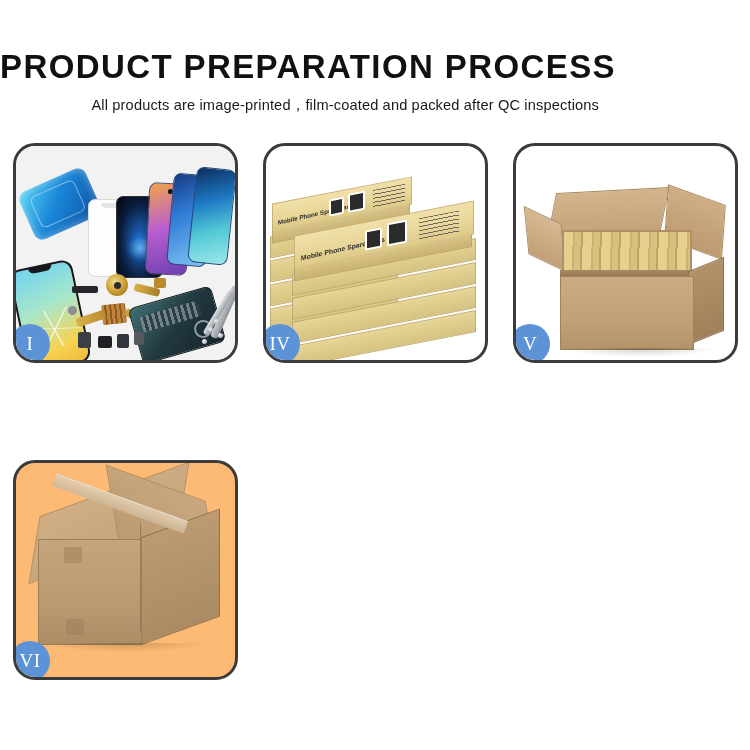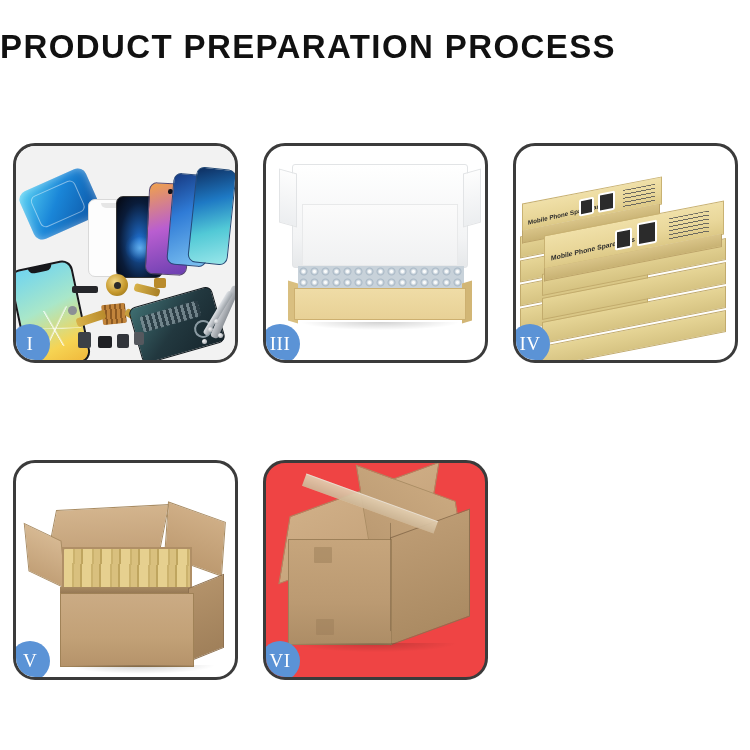--- a/index.html
+++ b/index.html
@@ -7,21 +7,21 @@
   body {
     width: 750px;
     height: 750px;
     background: #ffffff;
     font-family: "Liberation Sans", sans-serif;
     overflow: hidden;
     position: relative;
   }
 
   
-  .header { width: 599px; padding-top: 28px; text-align: right; }
+  .header { width: 599px; padding-top: 48px; text-align: right; }
 
   .title {
     font-size: 33px;
     font-weight: 700;
     letter-spacing: 1.4px;
     color: #111111;
     font-family: "Liberation Sans", sans-serif;
     white-space: nowrap;
   }
 
@@ -395,21 +395,21 @@
     position:absolute; left:172px; top:118px; width:36px; height:74px;
     background:linear-gradient(180deg,#b3926a,#a0805a);
     transform:skewY(-22deg); border:1px solid #8e7150;
   }
   .v-shadow {
     position:absolute; left:50px; top:202px; width:150px; height:9px;
     background:radial-gradient(ellipse at 50% 0%, rgba(0,0,0,.2), rgba(0,0,0,0) 70%);
   }
 
   
-  .p6 { background:#ef4444; }
+  .p6 { background:#fdba74; }
   .vi-top {
     position:absolute; left:18px; top:28px; width:150px; height:64px;
     background:linear-gradient(170deg,#cfae86 0%, #c5a37b 100%);
     transform: skewY(-20deg) skewX(-10deg); border:1px solid #a98c63;
   }
   .vi-top2 {
     position:absolute; left:96px; top:22px; width:100px; height:72px;
     background:linear-gradient(200deg,#c9a87f 0%, #bb9a72 100%);
     transform: skewY(20deg) skewX(10deg); border:1px solid #a98c63;
   }
@@ -443,20 +443,21 @@
   .vi-shadow {
     position:absolute; left:30px; top:180px; width:160px; height:9px;
     background:radial-gradient(ellipse at 50% 0%, rgba(0,0,0,.18), rgba(0,0,0,0) 72%);
   }
 </style>
 </head>
 <body>
 
 <div class="header">
   <div class="title">PRODUCT PREPARATION PROCESS</div>
+  <div class="subtitle">All products are image-printed，film-coated and packed after QC inspections</div>
 </div>
 
 <div class="grid">
 
   <div class="panel p1">
     <div class="panel-inner">
       <div class="bg"></div>
       <div class="adh"></div>
       <div class="glass-w"></div>
       <div class="glass-d"></div>
@@ -481,32 +482,20 @@
       <div class="tweez2"></div>
       <div class="screw s1"></div>
       <div class="screw s2"></div>
       <div class="screw s3"></div>
       <div class="screw s4"></div>
     </div>
     <div class="badge">I</div>
   </div>
 
 
-  <div class="panel p3">
-    <div class="panel-inner">
-      <div class="lid3"></div>
-      <div class="foam3"></div>
-      <div class="bubble-in-box"></div>
-      <div class="box3-left"></div>
-      <div class="box3-right"></div>
-      <div class="box3-front"></div>
-      <div class="box3-shadow"></div>
-    </div>
-    <div class="badge">III</div>
-  </div>
 
   <div class="panel p4">
     <div class="panel-inner">
       <div class="stack">
 
         <div class="kbox kb-stack-l" style="top:150px;height:22px;"></div>
         <div class="kbox kb-stack-l" style="top:126px;height:22px;"></div>
         <div class="kbox kb-stack-l" style="top:102px;height:22px;"></div>
         <div class="kbox kb-stack-l" style="top:78px;height:22px;"></div>
 

